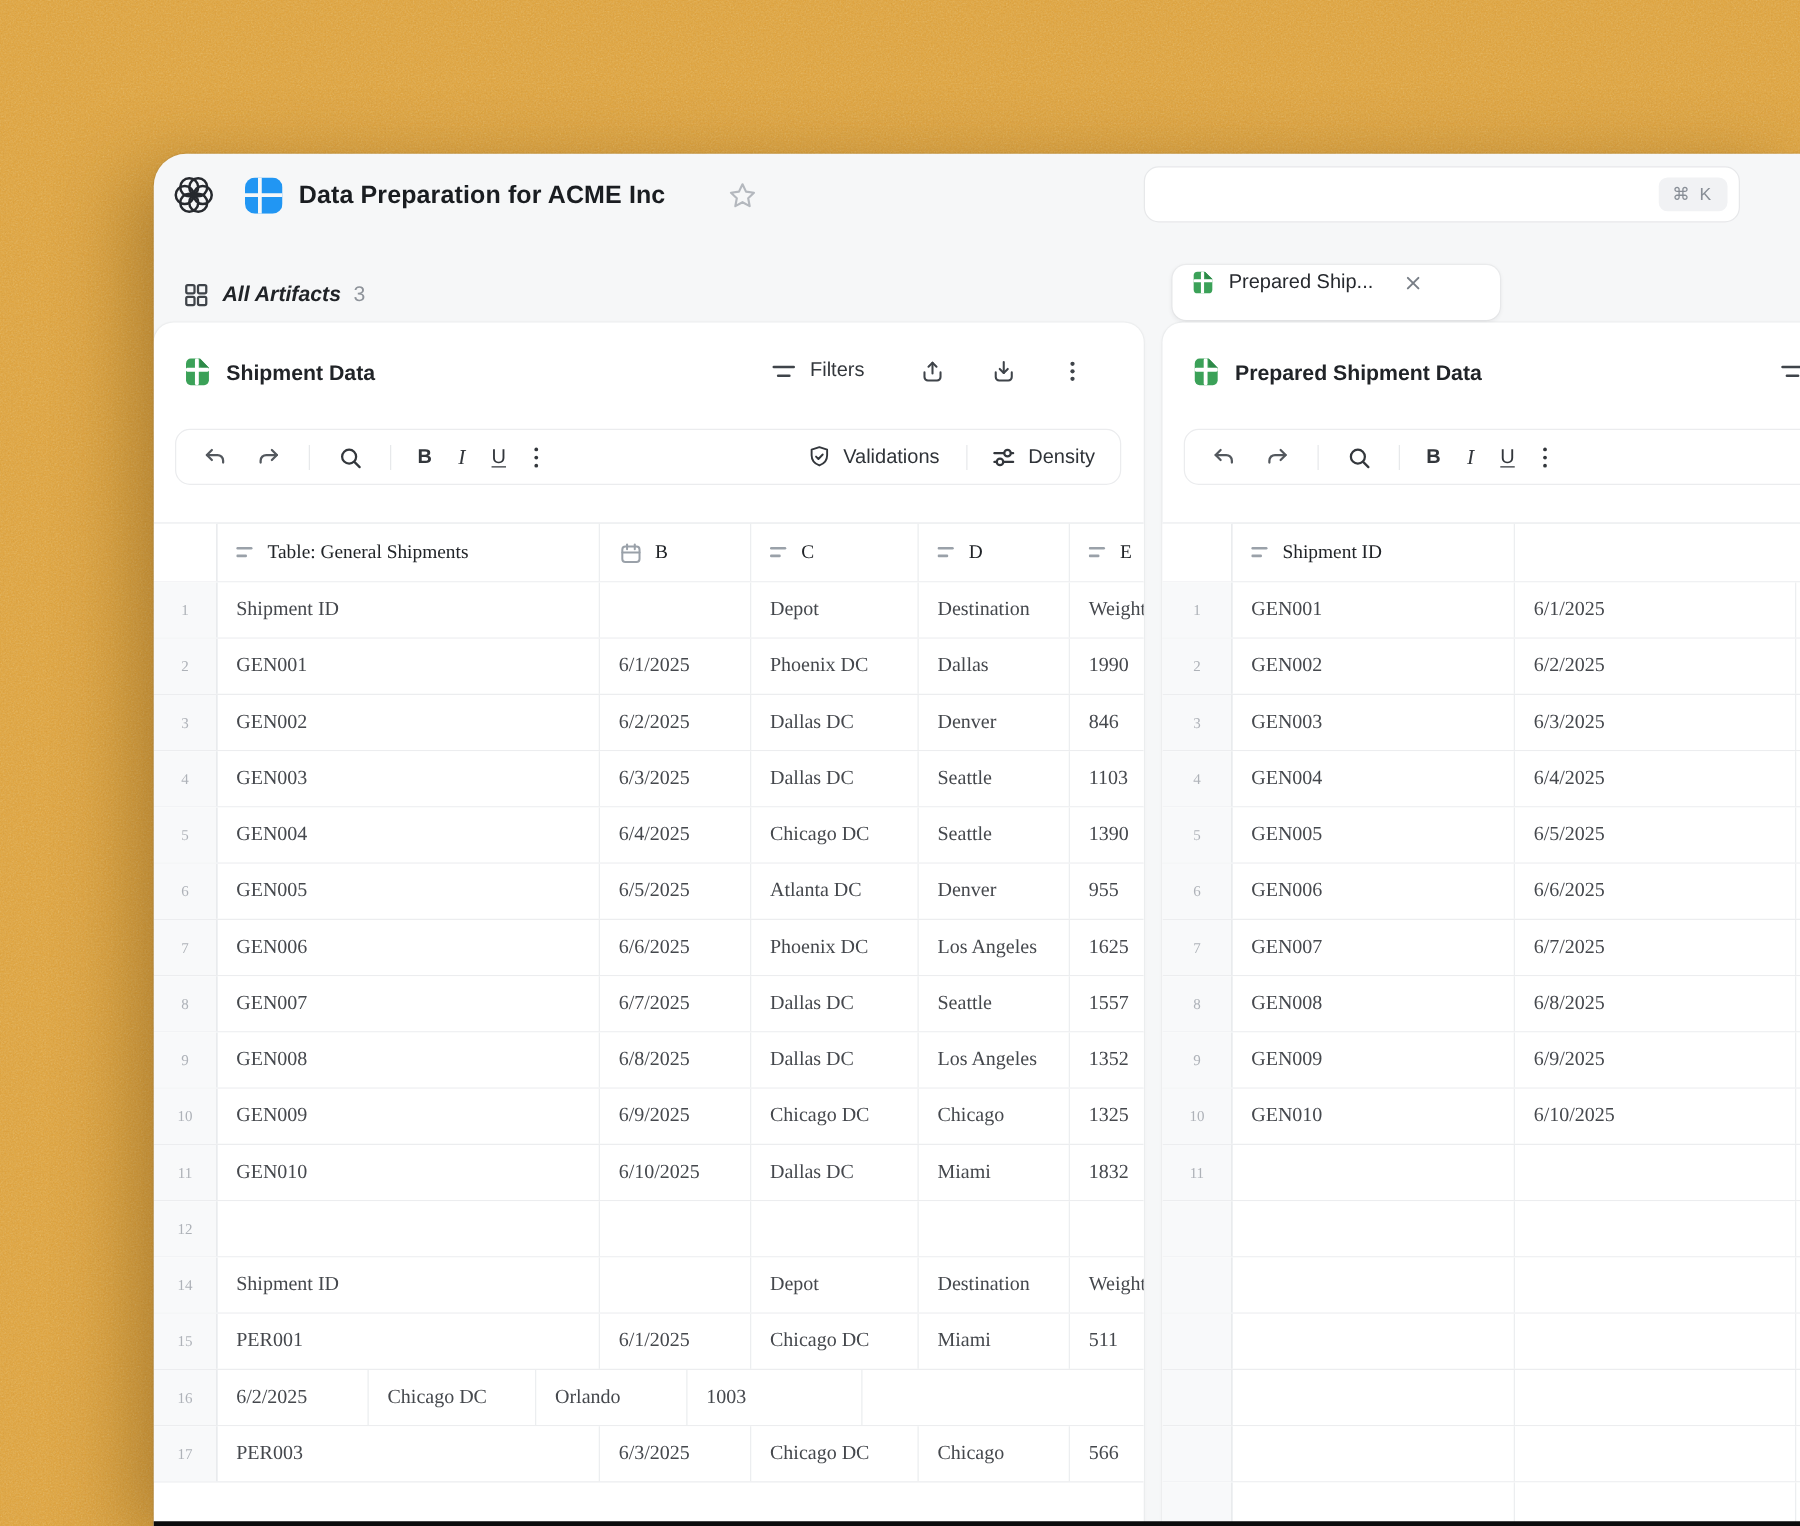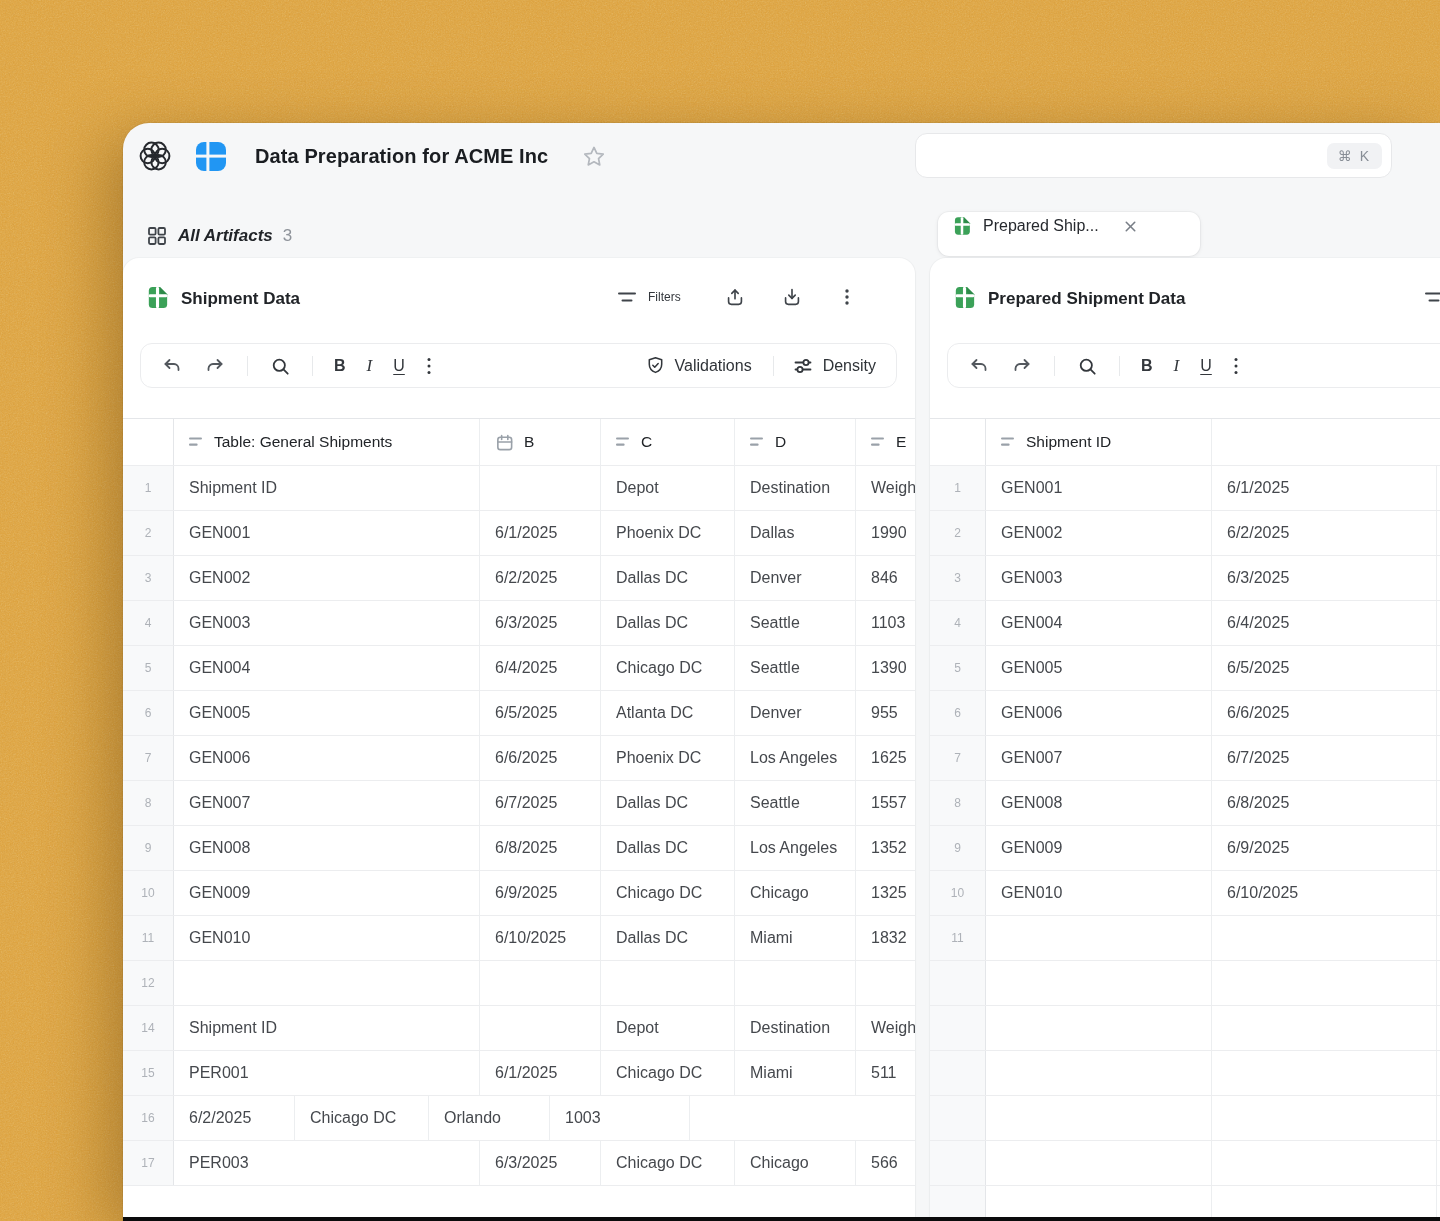--- a/index.html
+++ b/index.html
@@ -16,21 +16,21 @@
   .window {
     position:absolute; left:123px; top:123px; width:1317px; height:1098px;
     background:#F6F7F8; border-radius:26px 0 0 0; z-index:1;
     box-shadow:-18px 14px 60px rgba(90,58,6,.35), 0 0 0 1px rgba(0,0,0,.05);
     overflow:hidden;
   }
 
   
   .logo { position:absolute; left:14px; top:15px; width:36px; height:36px; }
   .proj-icon { position:absolute; left:73px; top:19px; width:30px; height:29px; }
-  .app-title { position:absolute; left:132px; top:22px; font-size:20px; font-weight:600; color:#1A1D21; letter-spacing:.1px; }
+  .app-title { position:absolute; left:116px; top:22px; font-size:20px; font-weight:600; color:#1A1D21; letter-spacing:.1px; }
   .star-btn { position:absolute; left:458px; top:21px; width:26px; height:26px; cursor:pointer; }
   .searchbox {
     position:absolute; left:792px; top:10px; width:477px; height:45px;
     background:#fff; border:1px solid #E7E8EA; border-radius:12px;
     display:flex; align-items:center; justify-content:flex-end; padding:0 9px;
   }
   .kbd {
     background:#F1F2F4; color:#888E96; border-radius:7px; font-size:14px;
     padding:5px 11px; letter-spacing:2px;
   }
@@ -55,41 +55,41 @@
     background:#fff; border-radius:16px 16px 0 0; overflow:hidden;
     box-shadow:0 1px 3px rgba(20,24,32,.05), 0 0 0 1px rgba(20,24,32,.025);
   }
   .p-left { left:0; }
   .p-right { left:807px; }
 
   .chead { position:absolute; left:0; top:0; right:0; height:78px; }
   .sheet-ic-lg { position:absolute; left:21px; top:26px; width:27px; height:27px; }
   .ctitle { position:absolute; left:58px; top:31px; font-size:17px; font-weight:600; color:#212428; }
   .actions { position:absolute; left:493px; top:26px; display:flex; align-items:center; height:26px; }
-  .actions .filters-label { font-size:12px; color:#33373C; margin-left:10px; }
+  .actions .filters-label { font-size:16px; color:#33373C; margin-left:10px; }
   .act-ic { display:flex; cursor:pointer; }
   .ml40 { margin-left:43px; } .ml36 { margin-left:35px; }
 
   .tbar {
     position:absolute; left:17px; top:85px; width:757px; height:45px;
     border:1px solid #EBECEE; border-radius:12px; background:#fff;
     display:flex; align-items:center; padding:0 20px;
   }
   .tbtn { display:flex; align-items:center; justify-content:center; cursor:pointer; color:#3C4147; }
   .vdiv { width:1px; height:20px; background:#E7E9EB; margin-left:21px; }
   .ml21 { margin-left:21px; }
   .bld { font-size:16px; font-weight:700; color:#33373C; }
   .ita { font-size:17px; font-style:italic; font-family:"Liberation Serif",serif; color:#33373C; }
   .und { font-size:16px; text-decoration:underline; text-underline-offset:3px; color:#33373C; }
   .spacer { flex:1; }
   .tlabel { font-size:16px; color:#2F3338; margin-left:9px; cursor:pointer; }
 
   
   .grid { position:absolute; left:0; top:160px; right:0; border-top:1px solid #E4E6E9; background:#fff; }
-  .grow { display:flex; height:45px; border-bottom:1px solid #ECEDEF; background:#fff; }
+  .grow { display:flex; height:45px; border-bottom:1px solid #ECEDEF; background:#fff;font-family:Liberation Serif, serif; }
   .grow.ghead { height:47px; }
   .gnum {
     flex:0 0 auto; background:#F8F9FA; border-right:1px solid #E4E6E9;
     color:#AEB2B8; font-size:12px; display:flex; align-items:center; justify-content:center;
   }
   .p-left .gnum { width:51px; } .p-right .gnum { width:56px; }
   .ghead .gnum { background:#fff; }
   .gcell {
     flex:0 0 auto; border-right:1px solid #ECEEF0; font-size:16px; color:#45484D;
     display:flex; align-items:center; padding:0 15px; white-space:nowrap; overflow:hidden;

